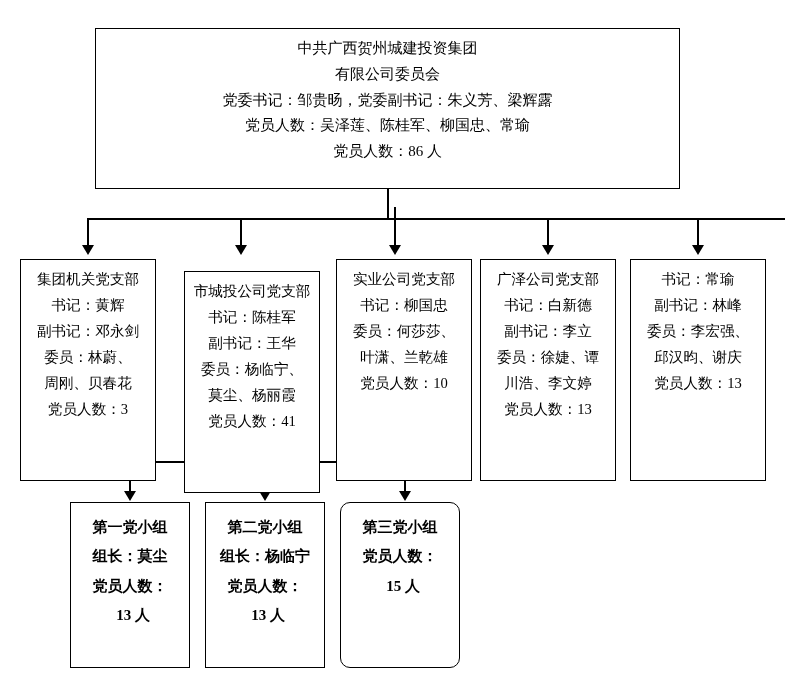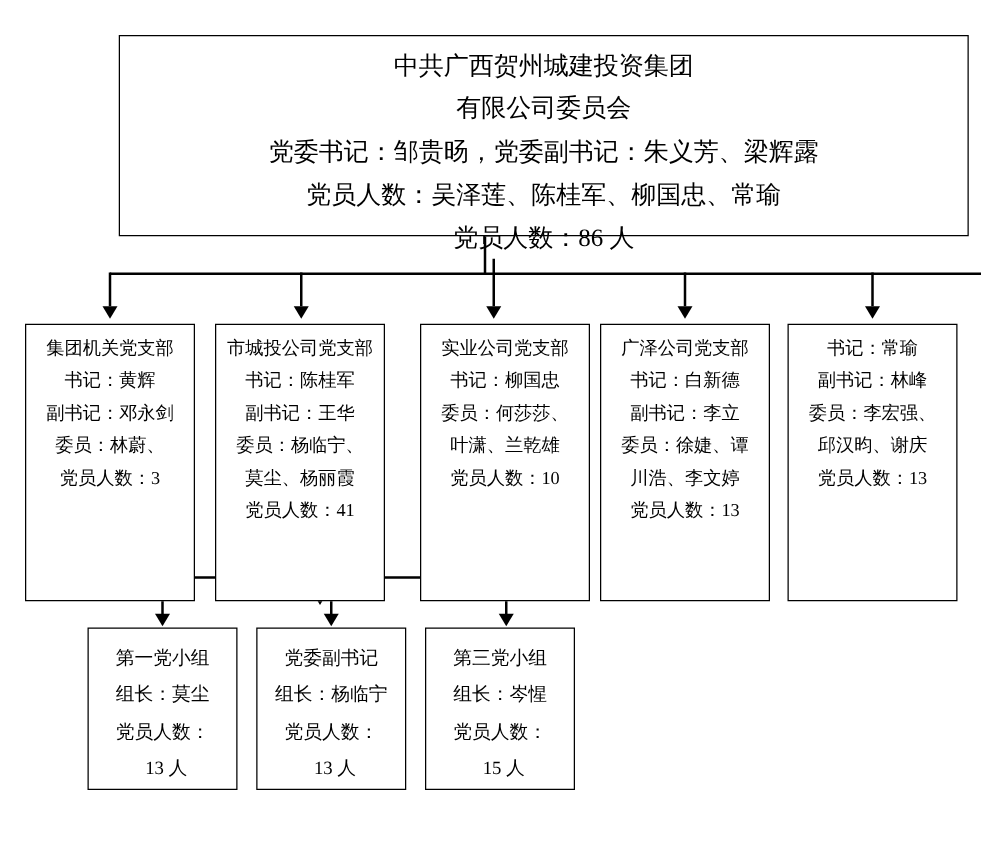--- a/index.html
+++ b/index.html
@@ -21,57 +21,58 @@
     border: 1.4px solid #000000;
     background: #ffffff;
     text-align: center;
     line-height: 1.72;
     z-index: 3;
   }
 
   
   #node-root {
     left: 95px; top: 28px;
-    width: 680px; height: 161px;
+    width: 585px; height: 161px;
     padding-top: 7px;
-    font-size: 20px;
+    font-size: 15px;
   }
   #node-root .line { display: block; white-space: nowrap; }
 
   
   .branch {
     top: 259px;
     width: 136px; height: 222px;
     padding: 7px 5px 0 5px;
     font-size: 14.6px;
     line-height: 1.78;
   }
   .branch .line { display: block; white-space: nowrap; }
   .branch .title { white-space: nowrap; }
 
   #node-branch-0 { left: 20px; }
-  #node-branch-1 { left: 172px; }
+  #node-branch-1 { left: 184px; margin-top: 12px; }
   #node-branch-2 { left: 336px; }
   #node-branch-3 { left: 480px; font-family: Liberation Serif, serif; }
   #node-branch-4 { left: 630px; }
 
   
   .group {
     top: 502px;
-    width: 120px; height: 130px;
+    width: 120px; height: 166px;
     padding: 10px 7px 0 7px;
     font-size: 15px;
     line-height: 1.95;
+    font-weight: bold;
   }
   .group .line { display: block; white-space: nowrap; }
   .group .line-left { text-align: center; padding-left: 6px; }
 
   #node-group-0 { left: 70px; }
   #node-group-1 { left: 205px; }
-  #node-group-2 { left: 340px; }
+  #node-group-2 { left: 340px; border-radius: 10px; }
 
   
   .conn { position: absolute; background: #000000; z-index: 1; }
   .vline { width: 1.6px; }
   .hline { height: 1.6px; }
   .arrow {
     position: absolute;
     width: 0; height: 0;
     border-left: 6px solid transparent;
     border-right: 6px solid transparent;
@@ -108,20 +109,21 @@
   <div class="arrow" style="left:542px; top:245px;"></div>
 
   <div class="conn vline" style="left:697px; top:218px; height:27px;"></div>
   <div class="arrow" style="left:692px; top:245px;"></div>
 
   <div class="node branch" id="node-branch-0">
     <span class="line title">集团机关党支部</span>
     <span class="line">书记：黄辉</span>
     <span class="line">副书记：邓永剑</span>
     <span class="line">委员：林蔚、</span>
+    <span class="line">周刚、贝春花</span>
     <span class="line">党员人数：3</span>
   </div>
 
   <div class="node branch" id="node-branch-1">
     <span class="line title">市城投公司党支部</span>
     <span class="line">书记：陈桂军</span>
     <span class="line">副书记：王华</span>
     <span class="line">委员：杨临宁、</span>
     <span class="line">莫尘、杨丽霞</span>
     <span class="line">党员人数：41</span>
@@ -167,26 +169,25 @@
   <div class="arrow" style="left:399px; top:491px;"></div>
 
   <div class="node group" id="node-group-0">
     <span class="line">第一党小组</span>
     <span class="line">组长：莫尘</span>
     <span class="line">党员人数：</span>
     <span class="line line-left">13 人</span>
   </div>
 
   <div class="node group" id="node-group-1">
-    <span class="line">党委副书记</span>
+    <span class="line">第二党小组</span>
     <span class="line">组长：杨临宁</span>
     <span class="line">党员人数：</span>
     <span class="line line-left">13 人</span>
   </div>
 
   <div class="node group" id="node-group-2">
     <span class="line">第三党小组</span>
-    <span class="line">组长：岑惺</span>
     <span class="line">党员人数：</span>
     <span class="line line-left">15 人</span>
   </div>
 
 </div>
 
 </body></html>

